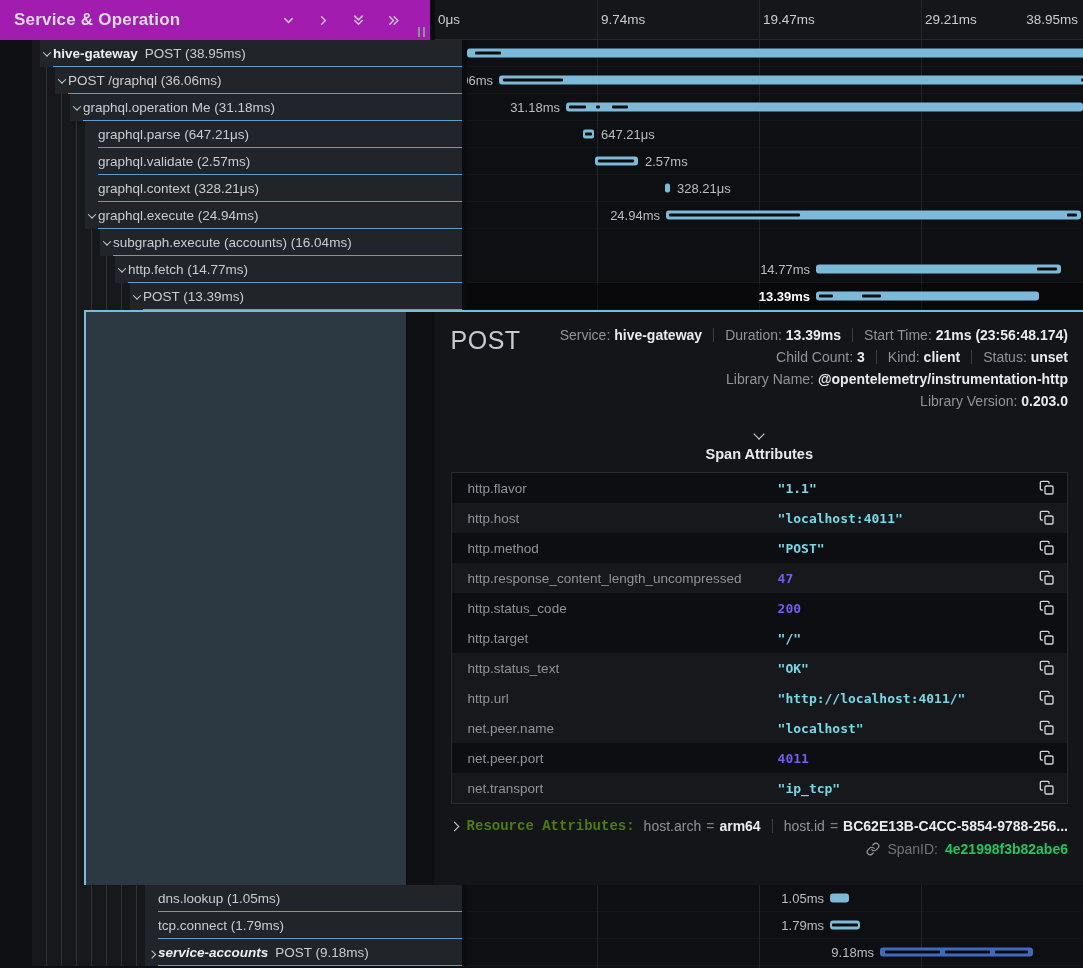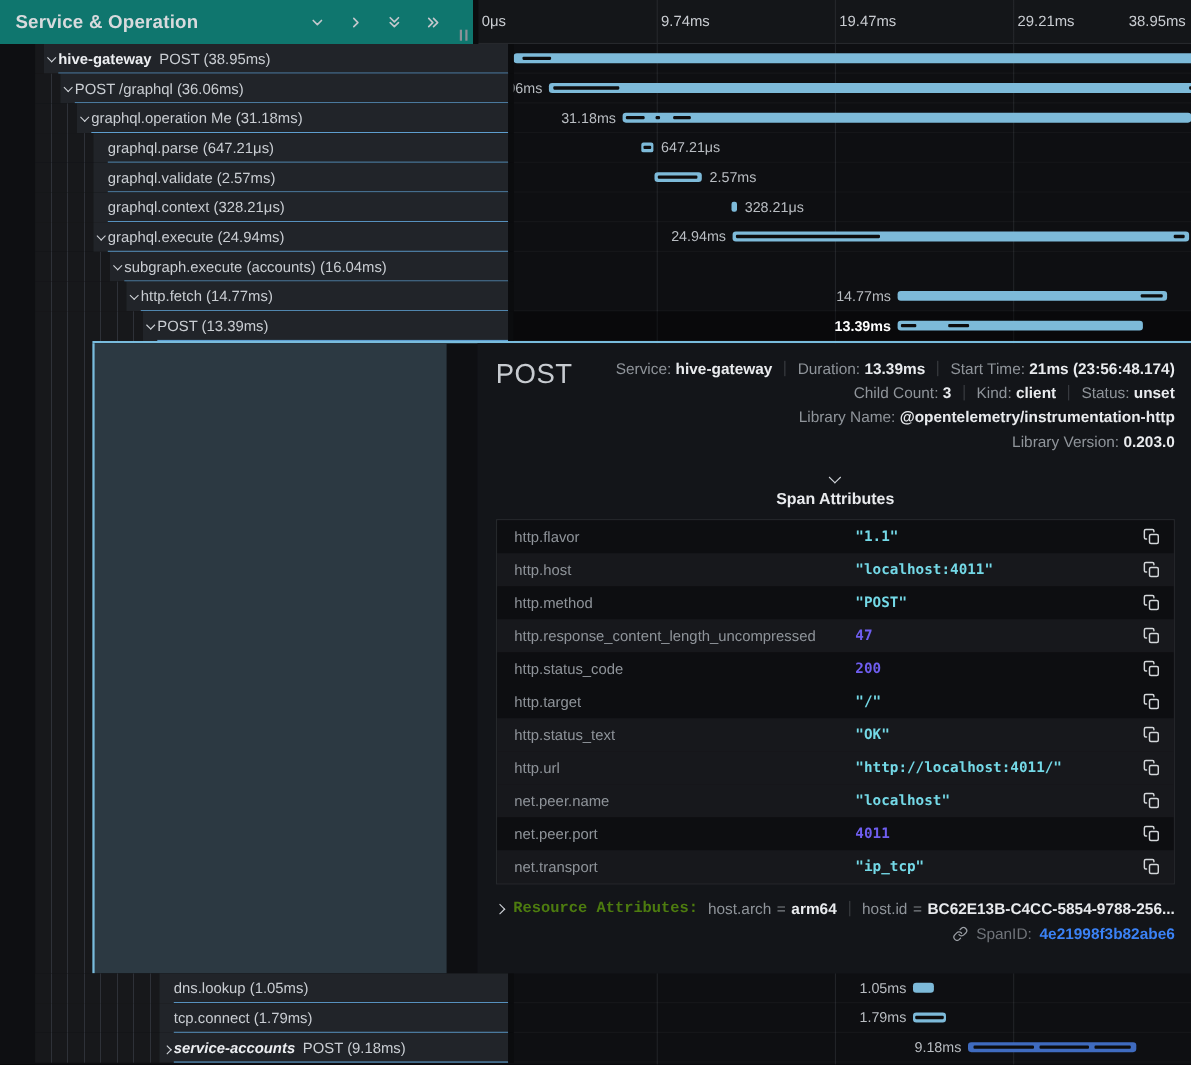--- a/index.html
+++ b/index.html
@@ -5,21 +5,21 @@
   * { margin:0; padding:0; box-sizing:border-box; }
   html,body { background:#000; }
   .app {
     width:1083px; height:968px; position:relative; overflow:hidden;
     background:#0e0f12; font-family:"Liberation Sans", sans-serif;
     color:#c6cacf; user-select:none;
   }
   
   .topbar { display:flex; height:40px; position:relative; z-index:2; }
   .topbar-left {
-    width:430px; background:#0f766e; display:flex; align-items:center;
+    width:430px; background:#a21caf; display:flex; align-items:center;
     padding:0 10px 0 14px; position:relative;
   }
   .topbar-title { font-size:17px; font-weight:700; color:#d8dadd; letter-spacing:.2px; }
   .head-icons { margin-left:auto; display:flex; align-items:center; gap:9px; padding-right:14px; }
   .hicon { width:26px; height:26px; display:flex; align-items:center; justify-content:center; color:#c3c7cc; cursor:pointer; }
   .hicon svg { width:15px; height:15px; }
   .grip {
     position:absolute; right:3px; bottom:1px; display:flex; gap:3px; padding:2px; cursor:col-resize;
   }
   .grip i { display:block; width:2px; height:10px; background:#8d9298; }
@@ -94,21 +94,21 @@
   .copy-btn svg { width:16px; height:16px; }
   .resource-line { margin-top:14px; display:flex; align-items:center; gap:9px; font-size:14px; white-space:nowrap; overflow:hidden; cursor:pointer; }
   .resource-line .sect-chev-r { width:7px; height:7px; border-right:1.6px solid #cfd3d8; border-bottom:1.6px solid #cfd3d8; transform:rotate(-45deg); flex:none; }
   .resource-line .rt { font-weight:700; color:#4d7c0f;font-family:Liberation Mono, monospace; }
   .res-k { color:#8f949a; }
   .res-eq { color:#7c8086; margin:0 5px; }
   .res-v { color:#e9ebee; font-weight:700; }
   .spanid-line { margin-top:7px; display:flex; justify-content:flex-end; align-items:center; gap:7px; font-size:14px; }
   .spanid-line svg { width:14px; height:14px; color:#9a9ea4; }
   .spanid-label { color:#70747a; }
-  .spanid-value { color:#3b82f6; font-weight:700; }
+  .spanid-value { color:#22c55e; font-weight:700; }
   .filler { height:2px; background:#0e0f12; }
 </style>
 </head>
 <body>
 
 <div class="app">
 
   <div class="topbar">
     <div class="topbar-left">
       <span class="topbar-title">Service &amp; Operation</span>

